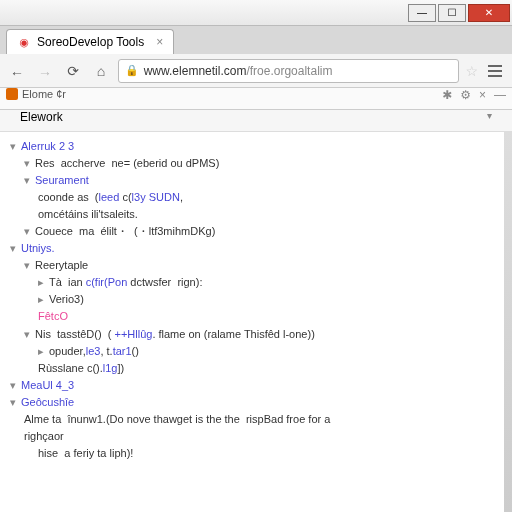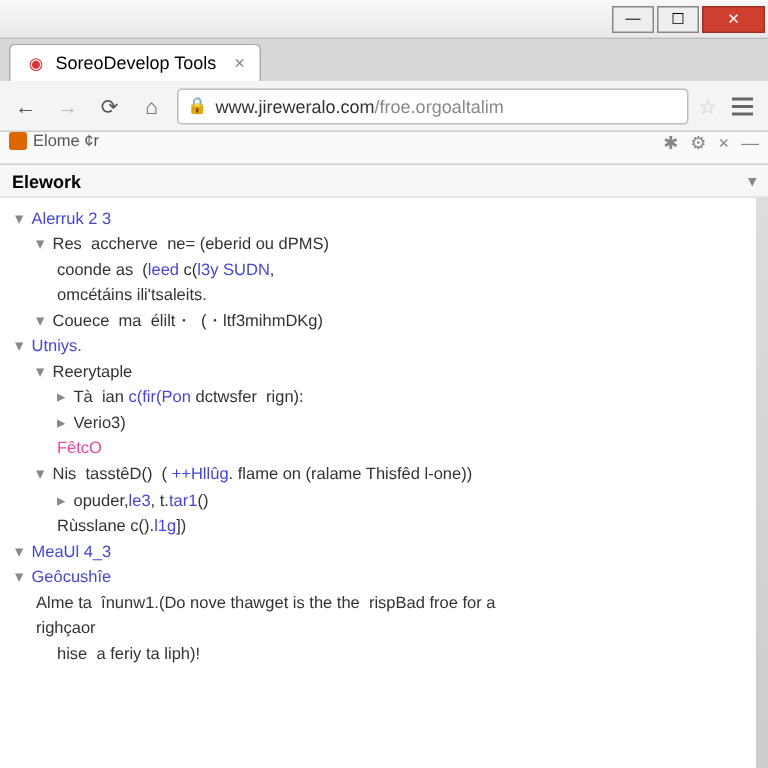--- a/index.html
+++ b/index.html
@@ -19,21 +19,21 @@
 .urlbox .domain{color:#333}
 .urlbox .path{color:#888}
 .star{color:#ccc;font-size:14px}
 .menuicon{width:22px;height:22px;display:flex;flex-direction:column;justify-content:center;gap:3px;cursor:pointer;padding:4px}
 .menuicon span{height:2px;background:#666}
 .devtabs{height:22px;border-bottom:1px solid #ccc;display:flex;align-items:flex-start;padding:0 6px;font-size:11px;gap:8px;background:#fafafa}
 .devtab{display:flex;align-items:center;gap:4px;color:#555}
 .devtab-icon{width:12px;height:12px;background:#d60;border-radius:2px}
 .devtabs .spacer{flex:1}
 .devtabs .ctrl{color:#888;cursor:pointer;font-size:12px}
-.panel-hdr{height:22px;border-bottom:1px solid #ddd;display:flex;align-items:center;padding:0 8px;font-size:12px;font-weight:bold;background:#f6f6f6}
+.panel-hdr{height:22px;border-bottom:1px solid #ddd;display:flex;padding:0 20px;font-size:12px;font-weight:normal;background:#f6f6f6}
 .panel-hdr .dd{margin-left:auto;color:#888;font-size:10px}
 .content{padding:6px 10px;font-family:Consolas,"Courier New",monospace;font-size:11px;line-height:1.55;color:#333;overflow:auto;height:calc(512px - 132px)}
 .row{white-space:pre}
 .tri{color:#888;display:inline-block;width:11px}
 .kw{color:#4646d6}
 .grey{color:#ec4899}
 .i1{padding-left:14px}
 .i2{padding-left:28px}
 .scrollfade{position:absolute;right:0;top:132px;bottom:0;width:8px;background:linear-gradient(#ddd,#ccc)}
 </style>
@@ -54,21 +54,21 @@
   </div>
 </div>
 
 <div class="addrbar">
   <div class="navbtn">←</div>
   <div class="navbtn disabled">→</div>
   <div class="navbtn">⟳</div>
   <div class="navbtn">⌂</div>
   <div class="urlbox">
     <span class="lock">🔒</span>
-    <span class="domain">www.jireweralo.com</span>
+    <span class="domain">www.elemnetil.com</span>
     <span class="path">/froe.org</span>
     <span class="path">oaltalim</span>
   </div>
   <span class="star">☆</span>
   <div class="menuicon">
       <span></span>
       <span></span>
       <span></span>
     </div>
 </div>
@@ -86,20 +86,21 @@
 </div>
 
 <div class="panel-hdr">
   <span>Elework</span>
   <span class="dd">▾</span>
 </div>
 
 <div class="content">
 <div class="row"><span class="tri">▾</span><span class="kw">Alerruk 2 3</span></div>
 <div class="row i1"><span class="tri">▾</span><span>Res  accherve  ne= (eberid ou dPMS)</span></div>
+<div class="row i1"><span class="tri">▾</span><span class="kw">Seurament</span></div>
 <div class="row i2"><span>coonde as  (</span><span class="kw">leed</span><span> c(</span><span class="kw">l3y SUDN</span><span>,</span></div>
 <div class="row i2">omcétáins ili'tsaleits.</div>
 <div class="row i1"><span class="tri">▾</span><span>Couece  ma  élilt・  (・ltf3mihmDKg)</span></div>
 <div class="row"><span class="tri">▾</span><span class="kw">Utniys.</span></div>
 <div class="row i1"><span class="tri">▾</span><span>Reerytaple</span></div>
 <div class="row i2"><span class="tri">▸</span><span><span>Tà  ian </span><span class="kw">c(fir(</span><span class="kw">Pon</span><span> dctwsfer  rign):</span></span></div>
 <div class="row i2"><span class="tri">▸</span><span>Verio3)</span></div>
 <div class="row i2 grey">FêtcO</div>
 <div class="row i1"><span class="tri">▾</span><span><span>Nis  tasstêD()  ( </span><span class="kw">++Hllûg</span><span>. flame on (ralame Thisfêd l-one))</span></span></div>
 <div class="row i2"><span class="tri">▸</span><span><span>opuder,</span><span class="kw">le3</span><span>, t.</span><span class="kw">tar1</span><span>()</span></span></div>

